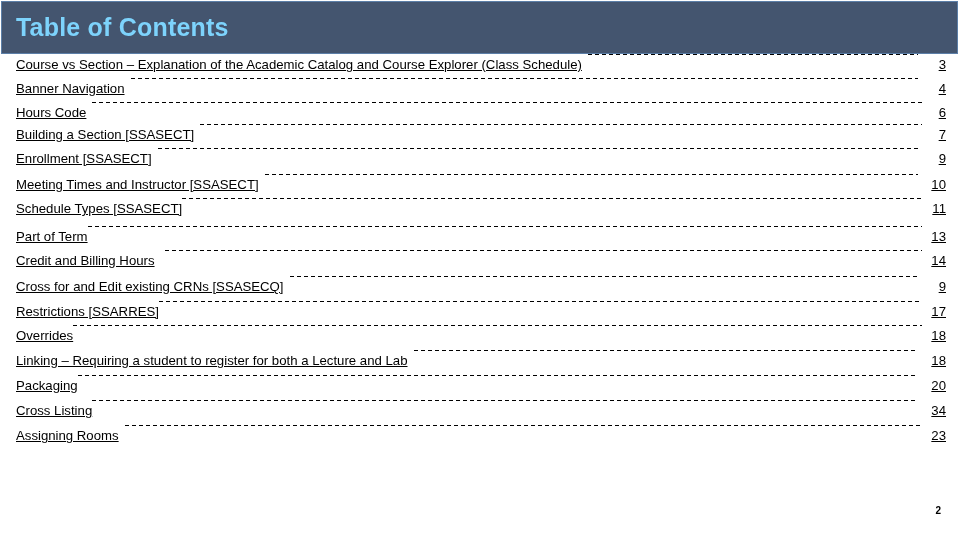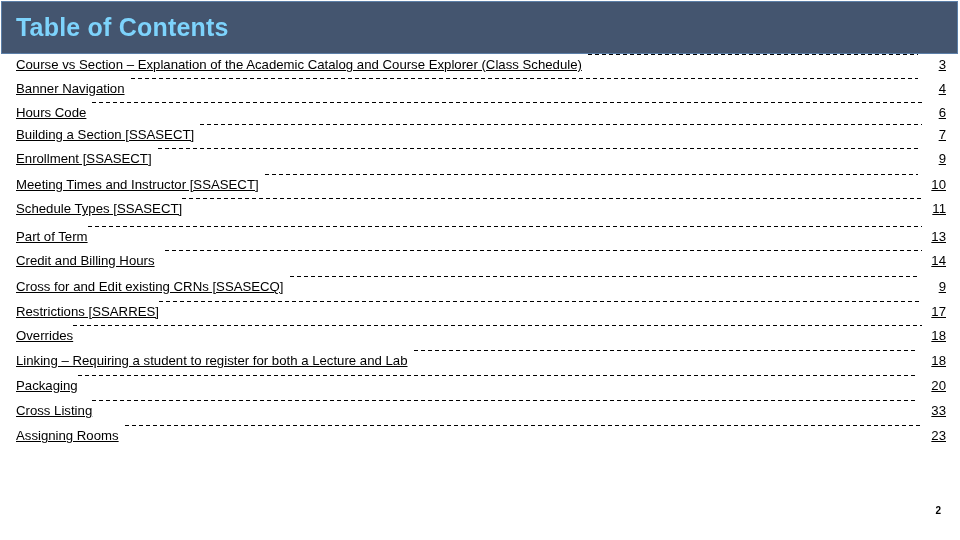--- a/index.html
+++ b/index.html
@@ -194,21 +194,21 @@
 
   <div class="toc-row h25">
     <span class="toc-label">Packaging</span>
     <span class="toc-leader pad-l-0"></span>
     <span class="toc-page pg-w-26">20</span>
   </div>
 
   <div class="toc-row h25">
     <span class="toc-label">Cross Listing</span>
     <span class="toc-leader pad-l-0"></span>
-    <span class="toc-page pg-w-26">33</span>
+    <span class="toc-page pg-w-26">34</span>
   </div>
 
   <div class="toc-row h25">
     <span class="toc-label">Assigning Rooms</span>
     <span class="toc-leader pad-l-6"></span>
     <span class="toc-page pg-w-34">23</span>
   </div>
 
 </div>
 

